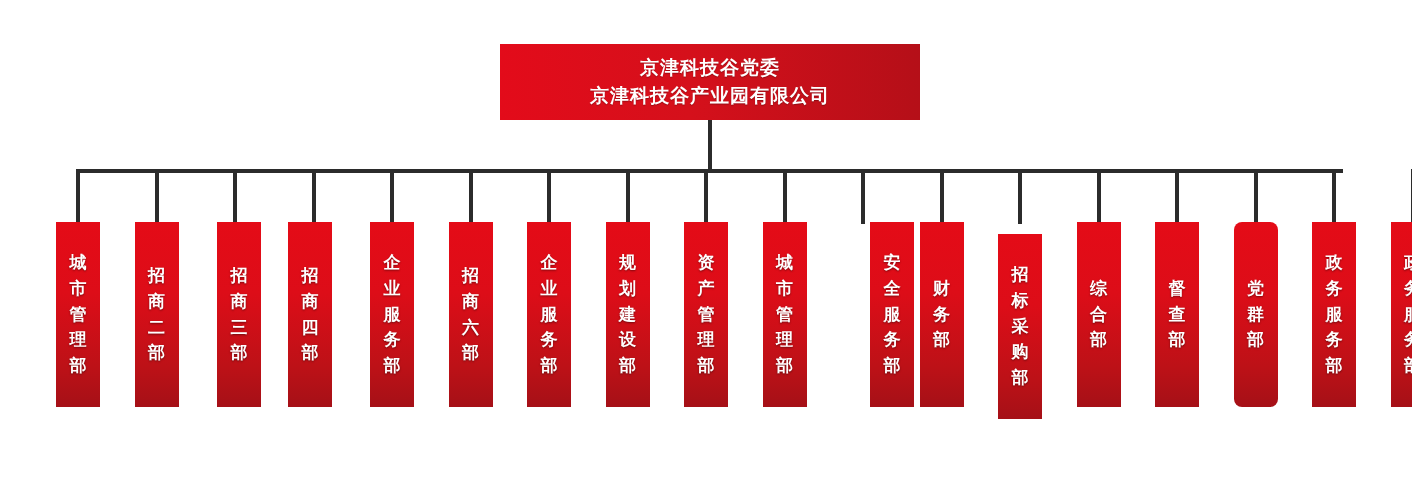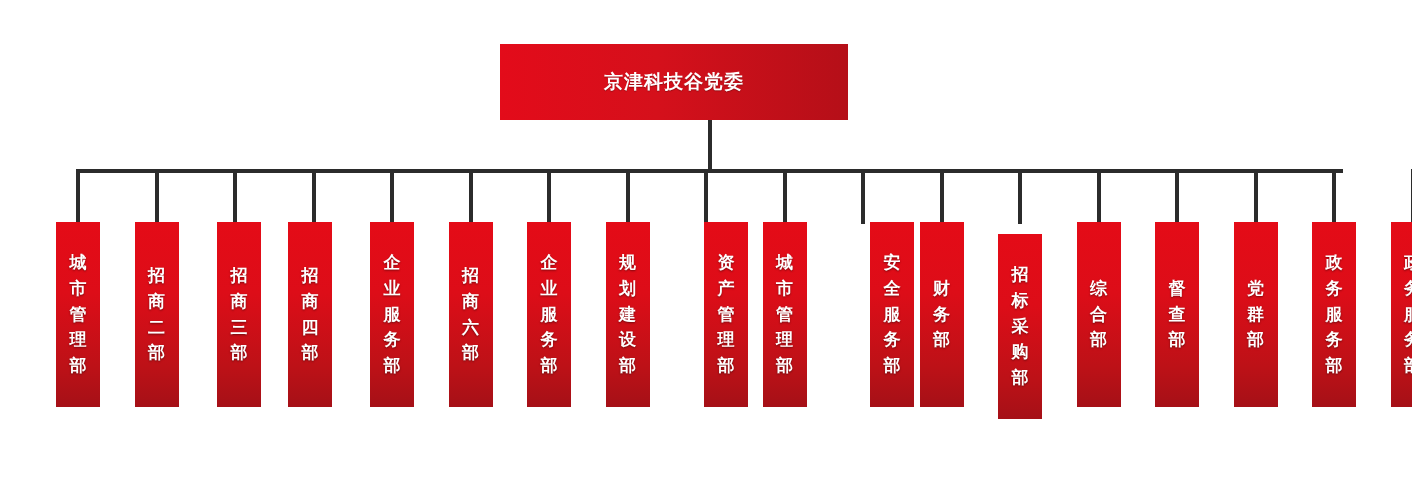--- a/index.html
+++ b/index.html
@@ -17,21 +17,21 @@
     height: 479px;
     background: #ffffff;
     overflow: hidden;
   }
 
   
   .root-box {
     position: absolute;
     left: 500px;
     top: 44px;
-    width: 348px;
+    width: 420px;
     height: 76px;
     background: linear-gradient(to right, #e30b1a 0%, #d5101b 45%, #b50f18 100%);
     display: flex;
     flex-direction: column;
     align-items: center;
     justify-content: center;
     box-sizing: border-box;
   }
   .root-line {
     color: #ffffff;
@@ -92,20 +92,21 @@
     word-break: break-all;
   }
 </style>
 </head>
 <body>
 
 <div id="chart">
 
   <div class="root-box">
     <div class="root-line">京津科技谷党委</div>
+    <div class="root-line">京津科技谷产业园有限公司</div>
   </div>
 
   <div class="stem"></div>
   <div class="bus"></div>
   <div id="drops">
       <div class="drop" style="left: 76px;"></div>
       <div class="drop" style="left: 154.5px;"></div>
       <div class="drop" style="left: 233px;"></div>
       <div class="drop" style="left: 311.5px;"></div>
       <div class="drop" style="left: 390px;"></div>
@@ -142,42 +143,42 @@
       </div>
       <div class="dept" style="left: 448.5px;">
         <div class="dept-label">招商六部</div>
       </div>
       <div class="dept" style="left: 527px;">
         <div class="dept-label">企业服务部</div>
       </div>
       <div class="dept" style="left: 605.5px;">
         <div class="dept-label">规划建设部</div>
       </div>
-      <div class="dept" style="left: 684px; margin-left: 20px;">
+      <div class="dept" style="left: 684px;">
         <div class="dept-label">资产管理部</div>
       </div>
       <div class="dept" style="left: 762.5px;">
         <div class="dept-label">城市管理部</div>
       </div>
       <div class="dept" style="left: 870px;">
         <div class="dept-label">安全服务部</div>
       </div>
       <div class="dept" style="left: 919.5px;">
         <div class="dept-label">财务部</div>
       </div>
       <div class="dept" style="left: 998px; margin-top: 12px;">
         <div class="dept-label">招标采购部</div>
       </div>
       <div class="dept" style="left: 1076.5px;">
         <div class="dept-label">综合部</div>
       </div>
       <div class="dept" style="left: 1155px;">
         <div class="dept-label">督查部</div>
       </div>
-      <div class="dept" style="left: 1233.5px;">
+      <div class="dept" style="left: 1233.5px; border-radius: 8px;">
         <div class="dept-label">党群部</div>
       </div>
       <div class="dept" style="left: 1312px;">
         <div class="dept-label">政务服务部</div>
       </div>
       <div class="dept" style="left: 1390.5px;">
         <div class="dept-label">政务服务部</div>
       </div>
     </div>
 

